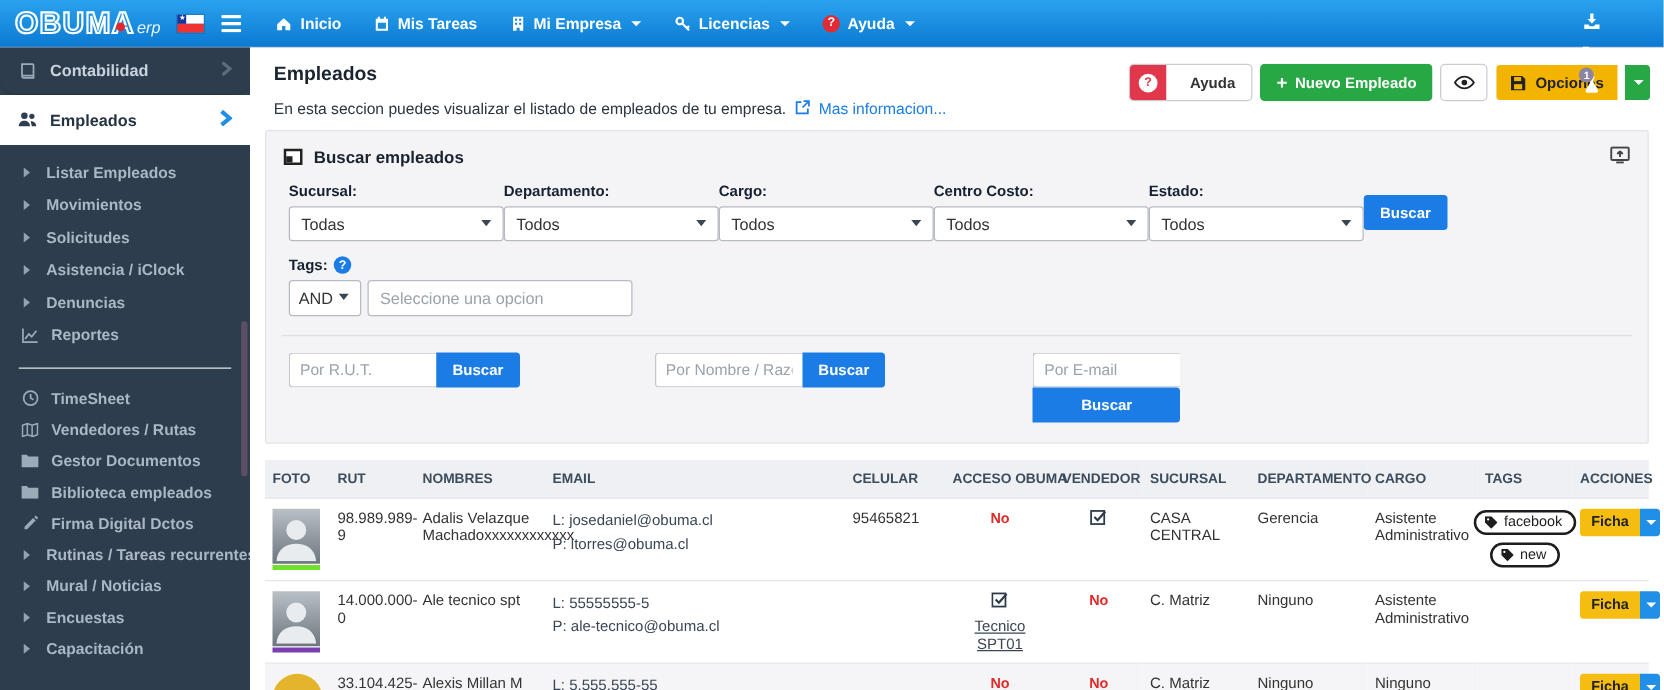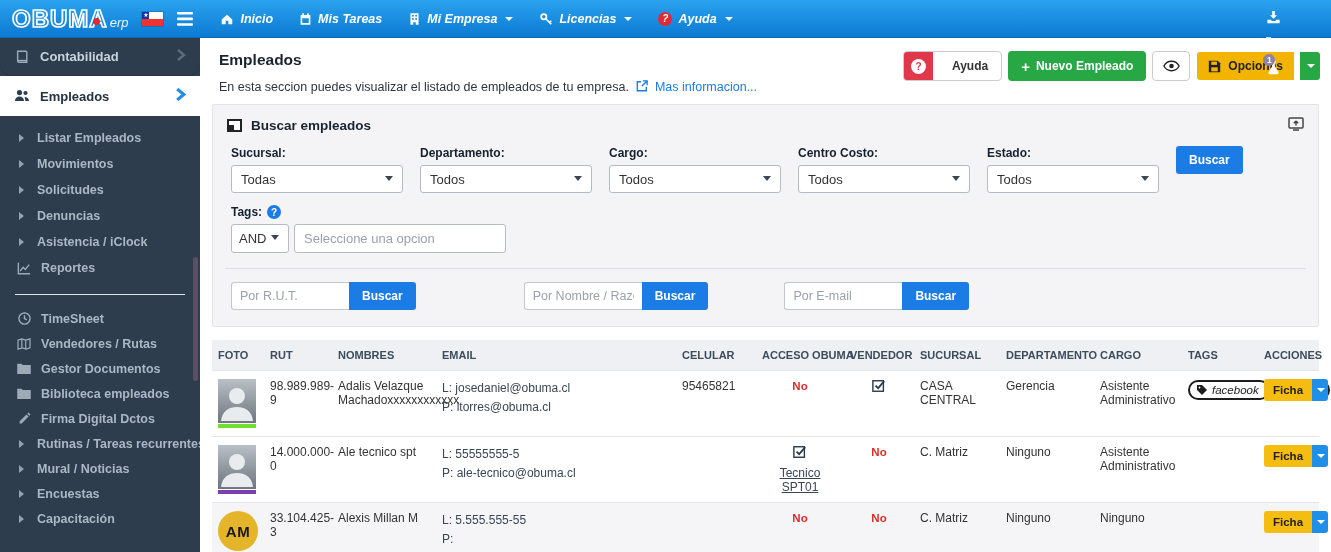--- a/index.html
+++ b/index.html
@@ -12,21 +12,21 @@
   .brand{display:flex;align-items:baseline;position:relative;margin-right:10px;}
   .brand-name{font-size:24px;font-weight:800;letter-spacing:1px;color:transparent;
     -webkit-text-stroke:1.7px #fff;line-height:1;}
   .brand-dot{position:absolute;right:28px;top:11px;width:7px;height:7px;border-radius:50%;background:#e8252c;}
   .brand-suffix{font-size:13px;color:#eaf4fd;margin-left:2px;font-style:italic;}
   .flag{width:21px;height:14px;display:grid;grid-template-columns:7px 1fr;grid-template-rows:7px 7px;margin:0 10px 0 4px;box-shadow:0 0 0 1px rgba(0,0,0,.15);}
   .flag .c1{background:#1733a1;color:#fff;font-size:6px;line-height:7px;text-align:center;}
   .flag .c2{background:#fff;}
   .flag .c3{grid-column:1 / span 2;background:#e33;}
   .nav-burger{display:flex;align-items:center;margin:0 14px 0 4px;cursor:pointer;color:#fff;}
-  .nav-items{display:flex;height:100%;font-style:italic;}
+  .nav-items{display:flex;height:100%;}
   .nav-item{display:flex;align-items:center;gap:6px;color:#fff;font-size:12.5px;font-weight:700;
     padding:0 13px;height:100%;cursor:pointer;white-space:nowrap;}
   .nav-item svg{flex:none;}
   .caret{width:0;height:0;border-left:4px solid transparent;border-right:4px solid transparent;border-top:4px solid #fff;margin-left:2px;}
   .q-circle{width:14px;height:14px;border-radius:50%;background:#e02b36;color:#fff;font-size:10px;font-weight:700;
     display:flex;align-items:center;justify-content:center;}
   .nav-right{margin-left:auto;display:flex;align-items:center;gap:12px;color:#fff;flex-direction:column;}
   .env{display:flex;align-items:center;gap:4px;color:#d9e6f2;font-size:11.5px;font-weight:700;}
   .nav-ico{display:flex;align-items:center;cursor:pointer;position:relative;color:#fff;}
   .flask-badge{position:absolute;top:-7px;left:-4px;background:#8d84a3;color:#fff;font-size:8.5px;font-weight:700;
@@ -72,21 +72,21 @@
   .btn-split{padding:0;overflow:hidden;}
   .opc-main{background:#f3b400;color:#222;display:flex;align-items:center;gap:7px;padding:0 11px;height:100%;}
   .opc-caret{background:#28a745;width:20px;height:100%;display:flex;align-items:center;justify-content:center;}
 
   
   .panel{margin:10px 12px 0;background:#f4f4f6;border:1px solid #e2e3e6;border-radius:2px;padding:10px 10px 12px;}
   .panel-head{display:flex;align-items:center;gap:9px;font-size:13.5px;font-weight:700;color:#1a2430;padding:2px 4px 12px;}
   .panel-head .win-ico{margin-left:auto;color:#444;cursor:pointer;}
   .chk-ico{width:15px;height:13px;border:2px solid #222;position:relative;background:#fff;}
   .chk-ico::after{content:"";position:absolute;left:0;bottom:0;width:5px;height:5px;background:#222;}
-  .filters{display:flex;align-items:flex-start;gap:17px;padding:0 8px;}
+  .filters{display:flex;align-items:center;padding:0 8px;}
   .filter{width:172px;}
   .flabel{font-size:12px;font-weight:700;color:#152030;margin-bottom:5px;display:block;}
   .selwrap{position:relative;}
   .selwrap::after{content:"";position:absolute;right:10px;top:11px;width:0;height:0;
     border-left:4.5px solid transparent;border-right:4.5px solid transparent;border-top:5.5px solid #3c4650;pointer-events:none;}
   .sel{appearance:none;-webkit-appearance:none;width:100%;height:28px;border:1px solid #b6bac2;border-radius:3px;
     background:#fff;font-size:13px;color:#333;padding:0 22px 0 9px;font-family:inherit;}
   .btn-buscar{background:#1b7ce5;color:#fff;border:none;border-radius:3px;height:28px;padding:0 13px;
     font-size:12px;font-weight:700;cursor:pointer;font-family:inherit;}
   .tags-row{padding:12px 8px 0;}
@@ -99,40 +99,40 @@
   .tags-input{width:212px;height:29px;border:1px solid #b6bac2;border-radius:3px;padding:12px 9px;font-size:13px;font-family:inherit;color:#333;}
   .tags-input::placeholder{color:#9aa2ab;}
   .panel-divider{border-top:1px solid #dcdee2;margin:15px 2px 13px;}
   .qs{display:flex;padding:0 8px 4px;}
   .grp{display:flex;}
   .grp input{width:118px;height:28px;border:1px solid #c3c7cc;border-radius:3px 0 0 3px;border-right:none;
     padding:0 8px;font-size:12.5px;font-family:inherit;color:#333;}
   .grp input::placeholder{color:#9aa2ab;}
   .grp .btn-buscar{border-radius:0 3px 3px 0;}
   .grp2{margin-left:108px;}
-  .grp3{margin-left:76px;}
+  .grp3{margin-left:118px;flex-direction:column;}
 
   
   .tbl{margin:13px 12px 0;border-collapse:collapse;table-layout:fixed;width:1107px;font-size:12px;}
   .tbl th{background:#eef0f3;color:#3c4c5c;font-size:11px;text-align:left;padding:9px 6px;font-weight:700;white-space:nowrap;}
   .tbl td{padding:8px 6px;border-top:1px solid #e4e6ea;vertical-align:top;color:#333;}
   .tbl tr.alt td{background:#f5f5f7;}
   .td-center{text-align:center;}
   .no-red{color:#e02b2b;font-weight:700;font-size:11.5px;}
   .email-line{color:#3a4654;line-height:1.55;}
   .photo{width:38px;height:44px;position:relative;overflow:hidden;background:linear-gradient(#b9c0c6,#6d767e);}
   .photo svg{position:absolute;left:3px;top:6px;color:#e8ecef;}
   .avatar-bar{width:38px;height:4px;margin-top:1px;}
   .init{width:40px;height:40px;border-radius:50%;display:flex;align-items:center;justify-content:center;
     font-weight:700;font-size:15px;letter-spacing:.5px;}
   .check-ico{color:#2b3a49;}
   .acceso-sub{display:block;margin-top:4px;color:#3a4654;font-size:12px;text-decoration:underline;}
   .tagpill{display:inline-flex;align-items:center;gap:5px;border:2px solid #1d1d1d;border-radius:11px;
     background:#fff;padding:2px 9px 2px 7px;font-size:11.5px;color:#222;margin:1px 0;cursor:pointer;}
-  .tagcell{display:flex;flex-direction:row;align-items:flex-end;gap:4px;font-style:italic;}
+  .tagcell{display:flex;flex-direction:column;align-items:center;gap:4px;}
   .ficha{display:inline-flex;height:22px;cursor:pointer;}
   .ficha-main{background:#f5bd10;color:#222;font-weight:700;font-size:11.5px;display:flex;align-items:center;
     padding:2px 9px;border-radius:3px 0 0 3px;}
   .ficha-caret{background:#1f8fe8;width:16px;display:flex;align-items:center;justify-content:center;border-radius:0 3px 3px 0;}
   .ficha-caret .caret{border-top-color:#fff;}
 </style>
 </head>
 <body>
 
 <div class="app">
@@ -305,25 +305,25 @@
         <li>
             <span class="tri"></span>
             <span>Movimientos</span>
           </li>
         <li>
             <span class="tri"></span>
             <span>Solicitudes</span>
           </li>
         <li>
             <span class="tri"></span>
+            <span>Asistencia / iClock</span>
+          </li>
+        <li>
+            <span class="tri"></span>
             <span>Denuncias</span>
-          </li>
-        <li>
-            <span class="tri"></span>
-            <span>Asistencia / iClock</span>
           </li>
         <li>
           <span class="side-ico">
             <svg width="14" height="13" viewBox="0 0 16 15">
                 <g fill="none" stroke="currentColor" stroke-width="1.6">
                   <path d="M1.5 1v12.5H15"></path>
                   <path d="M3.5 10.5 7 6l2.5 2.5L14 3"></path>
                 </g>
               </svg>
           </span>

